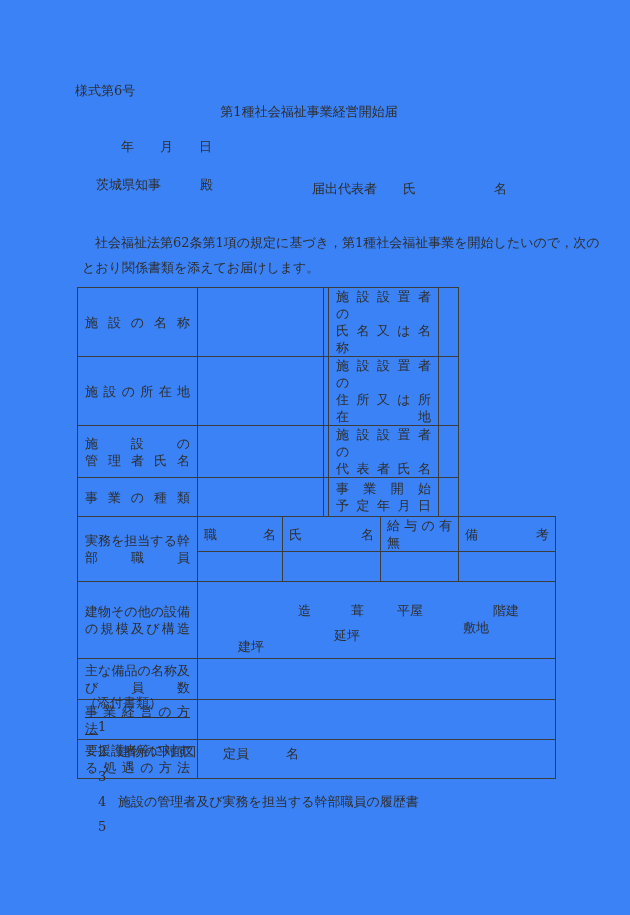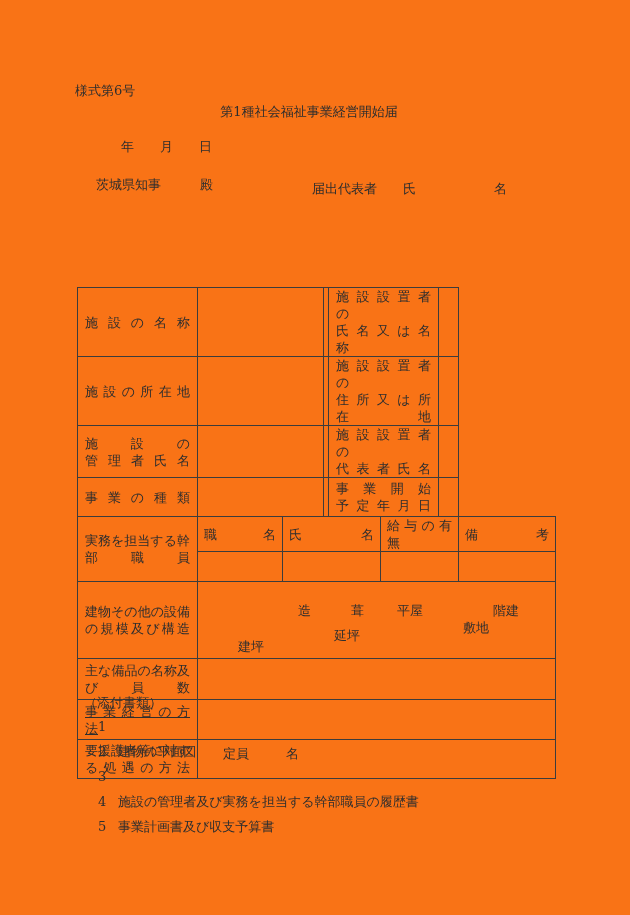--- a/index.html
+++ b/index.html
@@ -1,20 +1,20 @@
 <!DOCTYPE html>
 <html><head>
 <meta charset="utf-8">
 <style>
   html,body { margin:0; padding:0; }
   .page {
     position: relative;
     width: 630px;
     height: 915px;
-    background: #f97316;
+    background: #3b82f6;
     color: #2e2e2e;
     font-family: "DejaVu Serif", "Liberation Serif", serif;
     font-size: 13px;
     overflow: hidden;
   }
   .abs { position: absolute; white-space: pre; }
   .form-no    { left: 75px;  top: 82px; }
   .form-title { left: 0; top: 103px; width: 618px; text-align: center; white-space: pre; position: absolute; }
   .date-line  { left: 121px; top: 138px; }
   .addressee  { left: 96px;  top: 176px; }
@@ -75,20 +75,22 @@
 </head>
 <body>
 
 <div class="page">
 
   <div class="abs form-no">様式第6号</div>
   <div class="form-title">第1種社会福祉事業経営開始届</div>
   <div class="abs date-line">年　　月　　日</div>
   <div class="abs addressee">茨城県知事　　　殿</div>
   <div class="abs signer">届出代表者　　氏　　　　　　名</div>
+  <p class="abs intro">　社会福祉法第62条第1項の規定に基づき，第1種社会福祉事業を開始したいので，次の
+とおり関係書類を添えてお届けします。</p>
 
   <table class="main">
     <colgroup>
       <col style="width:120px">
         <col style="width:85px">
         <col style="width:41px">
         <col style="width:5px">
       <col style="width:52px">
         <col style="width:58px">
         <col style="width:20px">
@@ -196,17 +198,16 @@
     </div>
     <div class="attach-item">
       <span class="no">3</span>
     </div>
     <div class="attach-item">
       <span class="no">4</span>
       <span class="txt">施設の管理者及び実務を担当する幹部職員の履歴書</span>
     </div>
     <div class="attach-item">
       <span class="no">5</span>
-      <span class="txt">事業計画書及び収支予算書</span>
     </div>
   </div>
 
 </div>
 
 </body></html>

